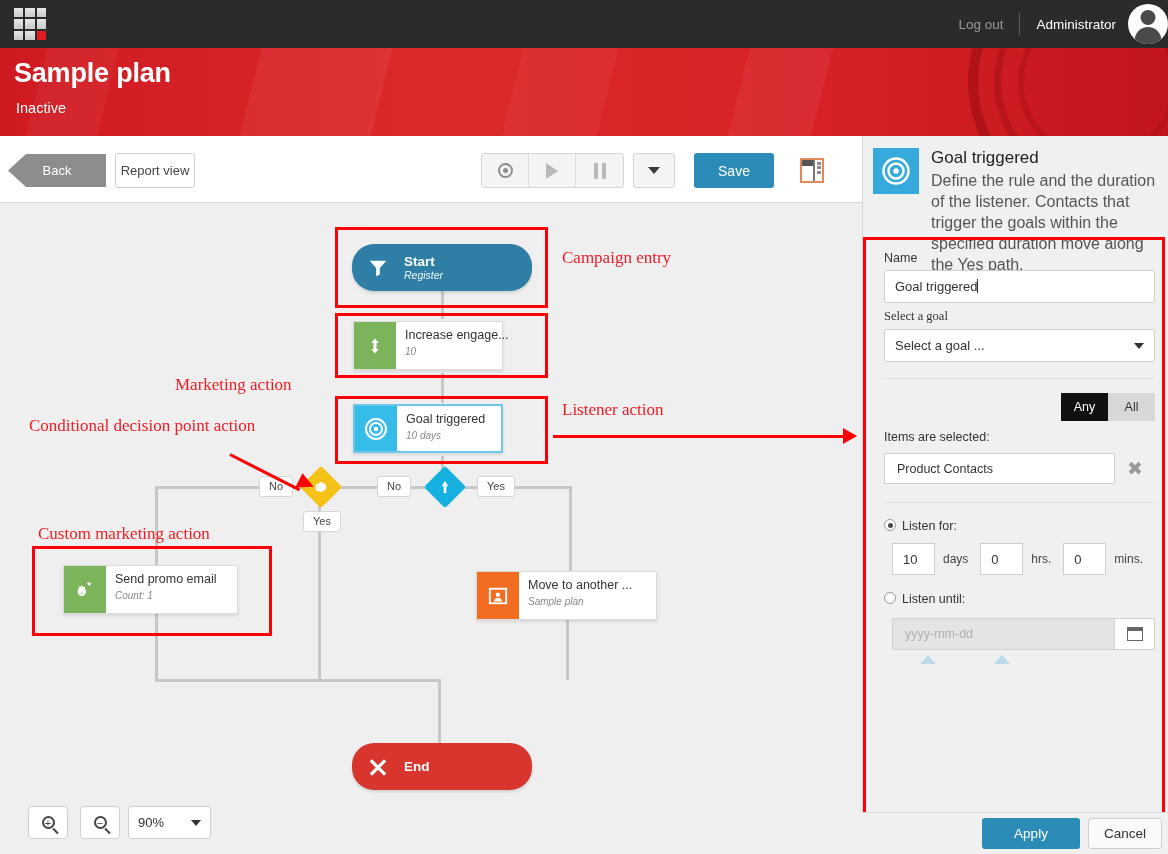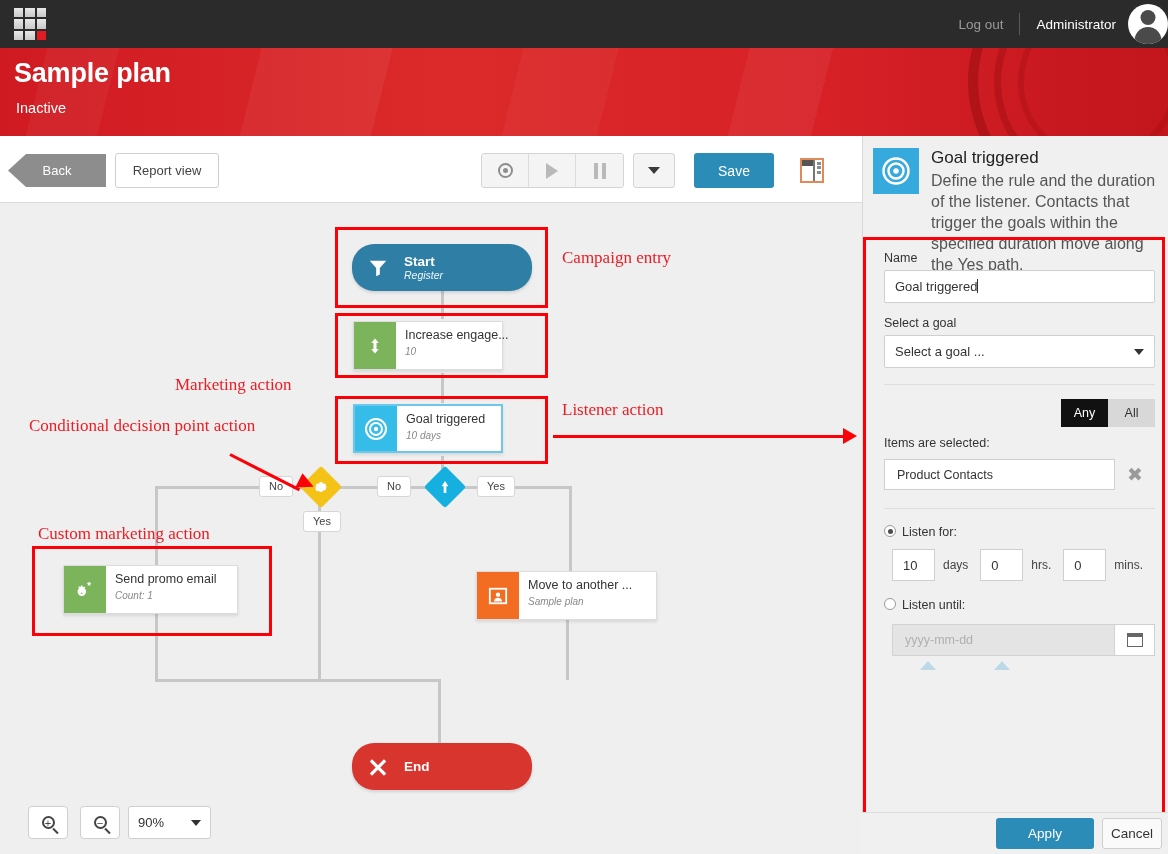--- a/index.html
+++ b/index.html
@@ -44,21 +44,21 @@
   .banner h1{ position:absolute; left:14px; top:10px; margin:0; font-size:27px; font-weight:600;
     color:#fff; letter-spacing:-.2px; }
   .banner .status{ position:absolute; left:16px; top:52px; font-size:14.5px; color:#fff; }
 
   
   .toolbar{ position:absolute; left:0; top:136px; width:862px; height:67px; background:#fff;
     border-bottom:1px solid #d9d9d9; }
   .btn-back{ position:absolute; left:8px; top:154px; width:98px; height:33px; background:#8d8d8d;
     color:#fff; font-size:13px; display:flex; align-items:center; justify-content:center;
     clip-path:polygon(18px 0, 100% 0, 100% 100%, 18px 100%, 0 50%); cursor:pointer; }
-  .btn-report{ position:absolute; left:115px; top:153px; width:104px; height:35px; background:#fff;
+  .btn-report{ position:absolute; left:115px; top:153px; width:80px; height:35px; background:#fff;
     border:1px solid #cfcfcf; border-radius:3px; font-size:13px; color:#444;
     display:flex; align-items:center; justify-content:center; cursor:pointer; }
   .ctrl-group{ position:absolute; left:481px; top:153px; height:35px; display:flex;
     border:1px solid #d4d4d4; border-radius:3px; overflow:hidden; background:#f4f4f4; }
   .ctrl-btn{ width:47px; height:33px; display:flex; align-items:center; justify-content:center;
     border-right:1px solid #dcdcdc; cursor:pointer; background:#f4f4f4; }
   .ctrl-btn:last-child{ border-right:none; }
   .eye-o{ width:15px; height:15px; border:2px solid #8e8e8e; border-radius:50%; position:relative; }
   .eye-o::after{ content:""; position:absolute; left:3px; top:3px; width:5px; height:5px;
     border-radius:50%; background:#8e8e8e; }
@@ -181,21 +181,21 @@
   .cal-ico::before{ content:""; position:absolute; left:0; right:0; top:0; height:3px; background:#666; }
   .spin-row{ position:relative; height:18px; margin-top:2px; }
   .chev-up{ position:absolute; width:0; height:0; border-left:8px solid transparent;
     border-right:8px solid transparent; border-bottom:9px solid #bcd9e8; cursor:pointer; }
 
   .rp-foot{ position:absolute; left:862px; top:812px; width:306px; height:42px; background:#f0f0f0;
     border-top:1px solid #dcdcdc; display:flex; align-items:center; justify-content:flex-end;
     padding-right:6px; gap:0; }
   .btn-apply{ width:98px; height:31px; background:#2b8cb8; color:#fff; font-size:13.5px;
     border-radius:3px; display:flex; align-items:center; justify-content:center; cursor:pointer; }
-  .btn-cancel{ width:60px; height:31px; background:#fafafa; border:1px solid #cfcfcf; color:#333;
+  .btn-cancel{ width:74px; height:31px; background:#fafafa; border:1px solid #cfcfcf; color:#333;
     font-size:13.5px; border-radius:3px; display:flex; align-items:center; justify-content:center;
     cursor:pointer; margin-left:8px; }
 </style>
 </head>
 <body>
 
 <div class="topbar">
   <div class="logo-grid">
     <div class="logo-cell"></div>
     <div class="logo-cell"></div>
@@ -432,21 +432,21 @@
     <div class="rp-htxt">
       <div class="rp-title">Goal triggered</div>
       <div class="rp-desc">Define the rule and the duration of the listener. Contacts that trigger the goals within the specified duration move along the Yes path.</div>
     </div>
   </div>
 
   <div class="rp-form">
     <div class="fld-label">Name</div>
     <div class="txtinput"><span>Goal triggered</span><span class="caretbar"></span></div>
 
-    <div class="fld-label" style="margin-top:13px;">Select a goal</div>
+    <div class="fld-label" style="margin-top:6px;font-family:Liberation Serif, serif;">Select a goal</div>
     <div class="selbox">
       <span>Select a goal ...</span>
       <span class="sel-caret"></span>
     </div>
 
     <div class="hrule"></div>
 
     <div class="anyall">
       <div class="tg on">Any</div>
       <div class="tg off">All</div>

